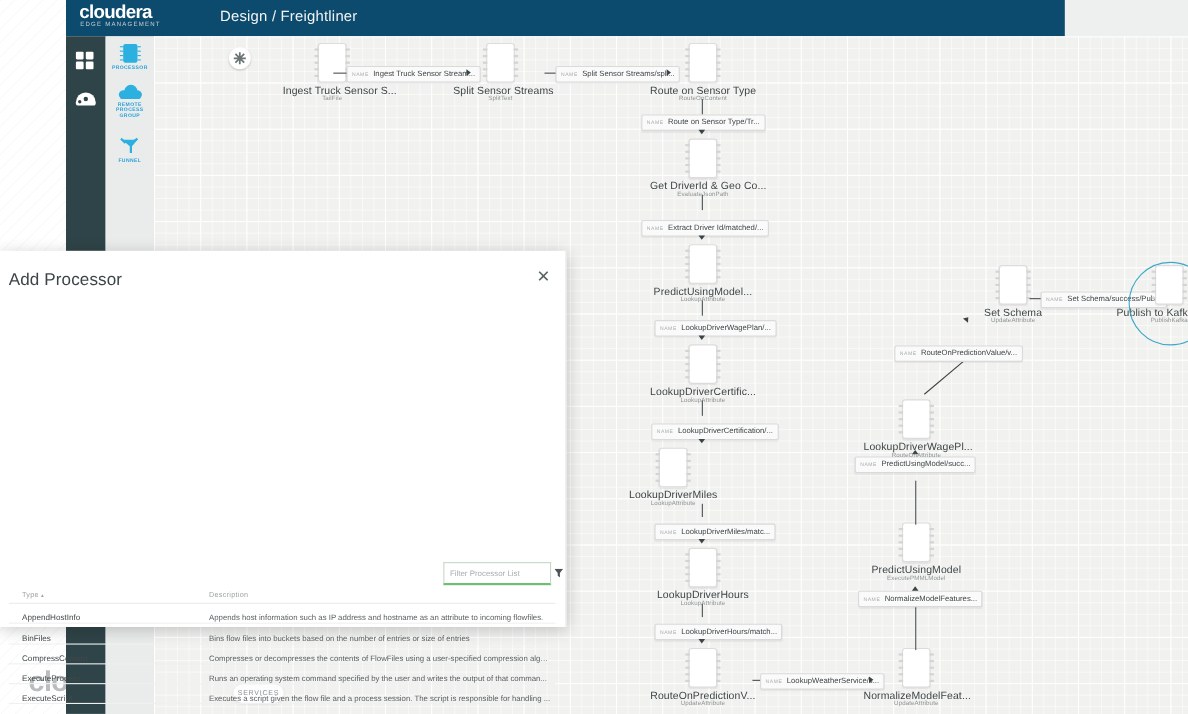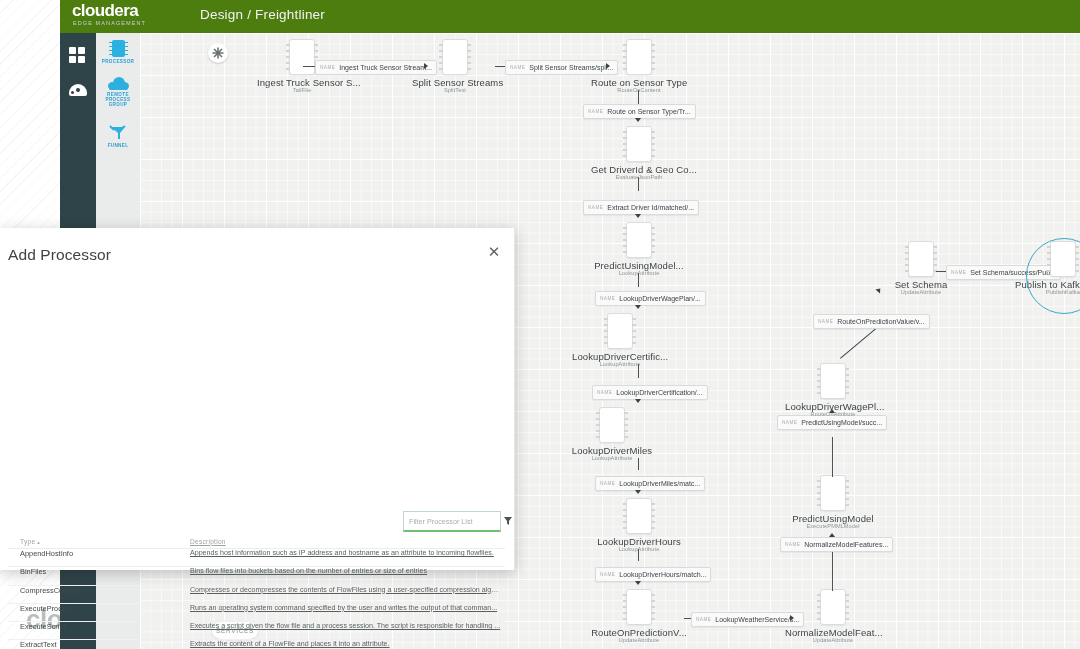--- a/index.html
+++ b/index.html
@@ -27,22 +27,22 @@
   }
 
   
   .app {
     position: absolute; left: 60px; top: 0; width: 1020px; height: 649px;
     background: #eef0f0; z-index: 2; overflow: hidden;
   }
 
   
   .app-header {
-    position: absolute; left:0; top:0; width: 1020px; height: 33px;
-    background: #4d7c0f;
+    position: absolute; left:0; top:0; width: 908px; height: 33px;
+    background: #0c4a6e;
   }
   .logo-wrap { position:absolute; left:8px; top:2px; width:110px; }
   .logo-main {
     font-size: 17px; font-weight: bold; color:#ffffff; letter-spacing:-0.6px;
     line-height: 17px; padding-left: 4px;
   }
   .logo-sub {
     font-size: 5.5px; color:#c8d1d2; letter-spacing: 1.1px;
     line-height: 8px; padding-left: 5px;
   }
@@ -223,27 +223,27 @@
   .filter-box input::placeholder{ color:#a9aeaf; }
   .filter-ico{ width:14px; text-align:center; cursor:pointer; }
   .filter-ico svg{ display:block; margin:0 auto; }
 
   .ptable{ position:absolute; left:8px; top:306px; width:497px; }
   .ptable .thead{
     display:flex; height:14px; align-items:center;
     border-bottom:1px solid #ececec;
   }
   .ptable .thead .c1, .ptable .tr .c1{ width:182px; padding-left:12px; box-sizing:border-box; }
-  .ptable .thead .c2, .ptable .tr .c2{ flex:1; padding-right:4px; box-sizing:border-box;text-decoration:underline; }
+  .ptable .thead .c2, .ptable .tr .c2{ flex:1; padding-right:4px; box-sizing:border-box; }
   .ptable .thead .c1, .ptable .thead .c2{
     font-size:6.6px; color:#9ea4a5; letter-spacing:0.25px;
   }
   .sortcaret{ font-size:5px; color:#9ea4a5; margin-left:2px; }
   .ptable .tr{
-    display:flex; height:17.3px; align-items:flex-start;
+    display:flex; height:17.3px; align-items:flex-end;
     border-bottom:1px solid #f0f0f0; cursor:pointer;
   }
   .ptable .tr .c1{ font-size:7.4px; color:#41494b; }
   .ptable .tr .c2{
     font-size:7.1px; color:#585f61; overflow:hidden; white-space:nowrap;
     text-overflow:ellipsis;
   }
 </style>
 </head>
 <body>
@@ -428,21 +428,21 @@
         <div class="nname">PredictUsingModel...</div>
         <div class="ntype">LookupAttribute</div>
       </div>
       <div class="line v" style="left:498px; top:240px; height:14px;"></div>
       <div class="conn" style="left:455px; top:258px;">
         <span class="k">NAME</span>
         <span class="v">LookupDriverWagePlan/...</span>
       </div>
       <div class="arrow down" style="left:495px; top:272px;"></div>
 
-      <div class="node" style="left:432px; top:280px; width:96px;">
+      <div class="node" style="left:451px; top:280px; width:96px;">
         <div class="chip">
           <i class="l y1"></i>
             <i class="l y2"></i>
             <i class="l y3"></i>
             <i class="l y4"></i>
             <i class="l y5"></i>
           <i class="r y1"></i>
             <i class="r y2"></i>
             <i class="r y3"></i>
             <i class="r y4"></i>

